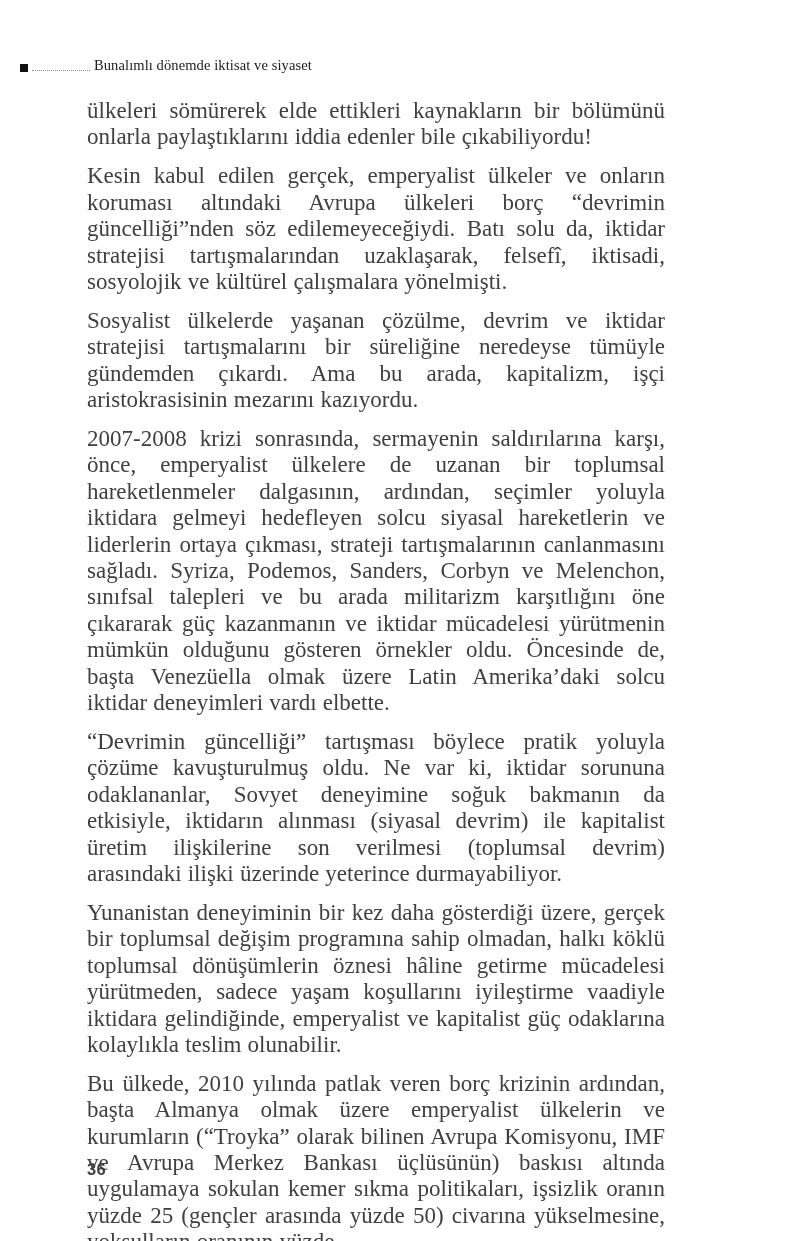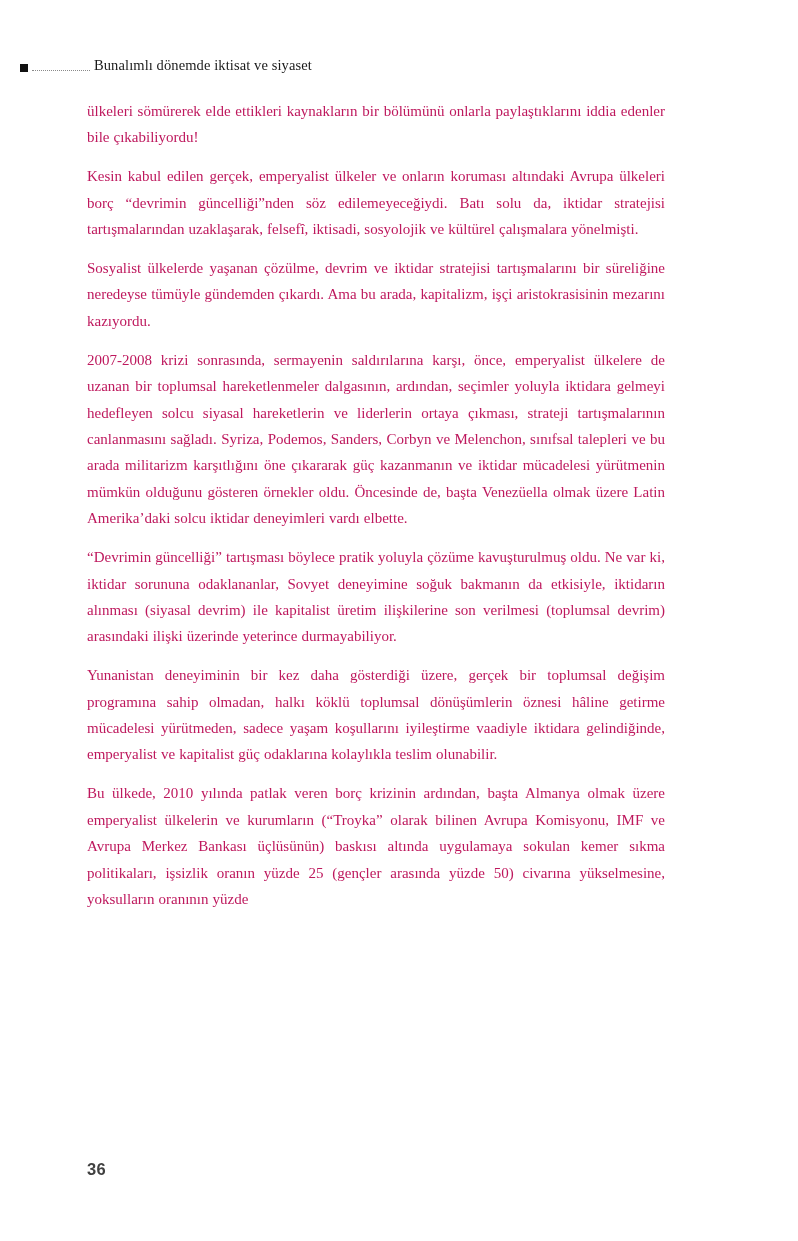--- a/index.html
+++ b/index.html
@@ -57,26 +57,26 @@
 
   
   .text-column {
     position: absolute;
     left: 87px;
     top: 98px;
     width: 578px;
   }
   .para {
     margin: 0 0 12.5px 0;
-    font-size: 15px;
+    font-size: 23px;
     line-height: 26.4px;
     text-align: justify;
     text-justify: inter-word;
     hyphens: none;
-    color: #be185d;
+    color: #404040;
     word-spacing: 0.02em;
   }
   .para:last-child {
     margin-bottom: 4px;
   }
 
   
   .folio {
     position: absolute;
     left: 87px;

